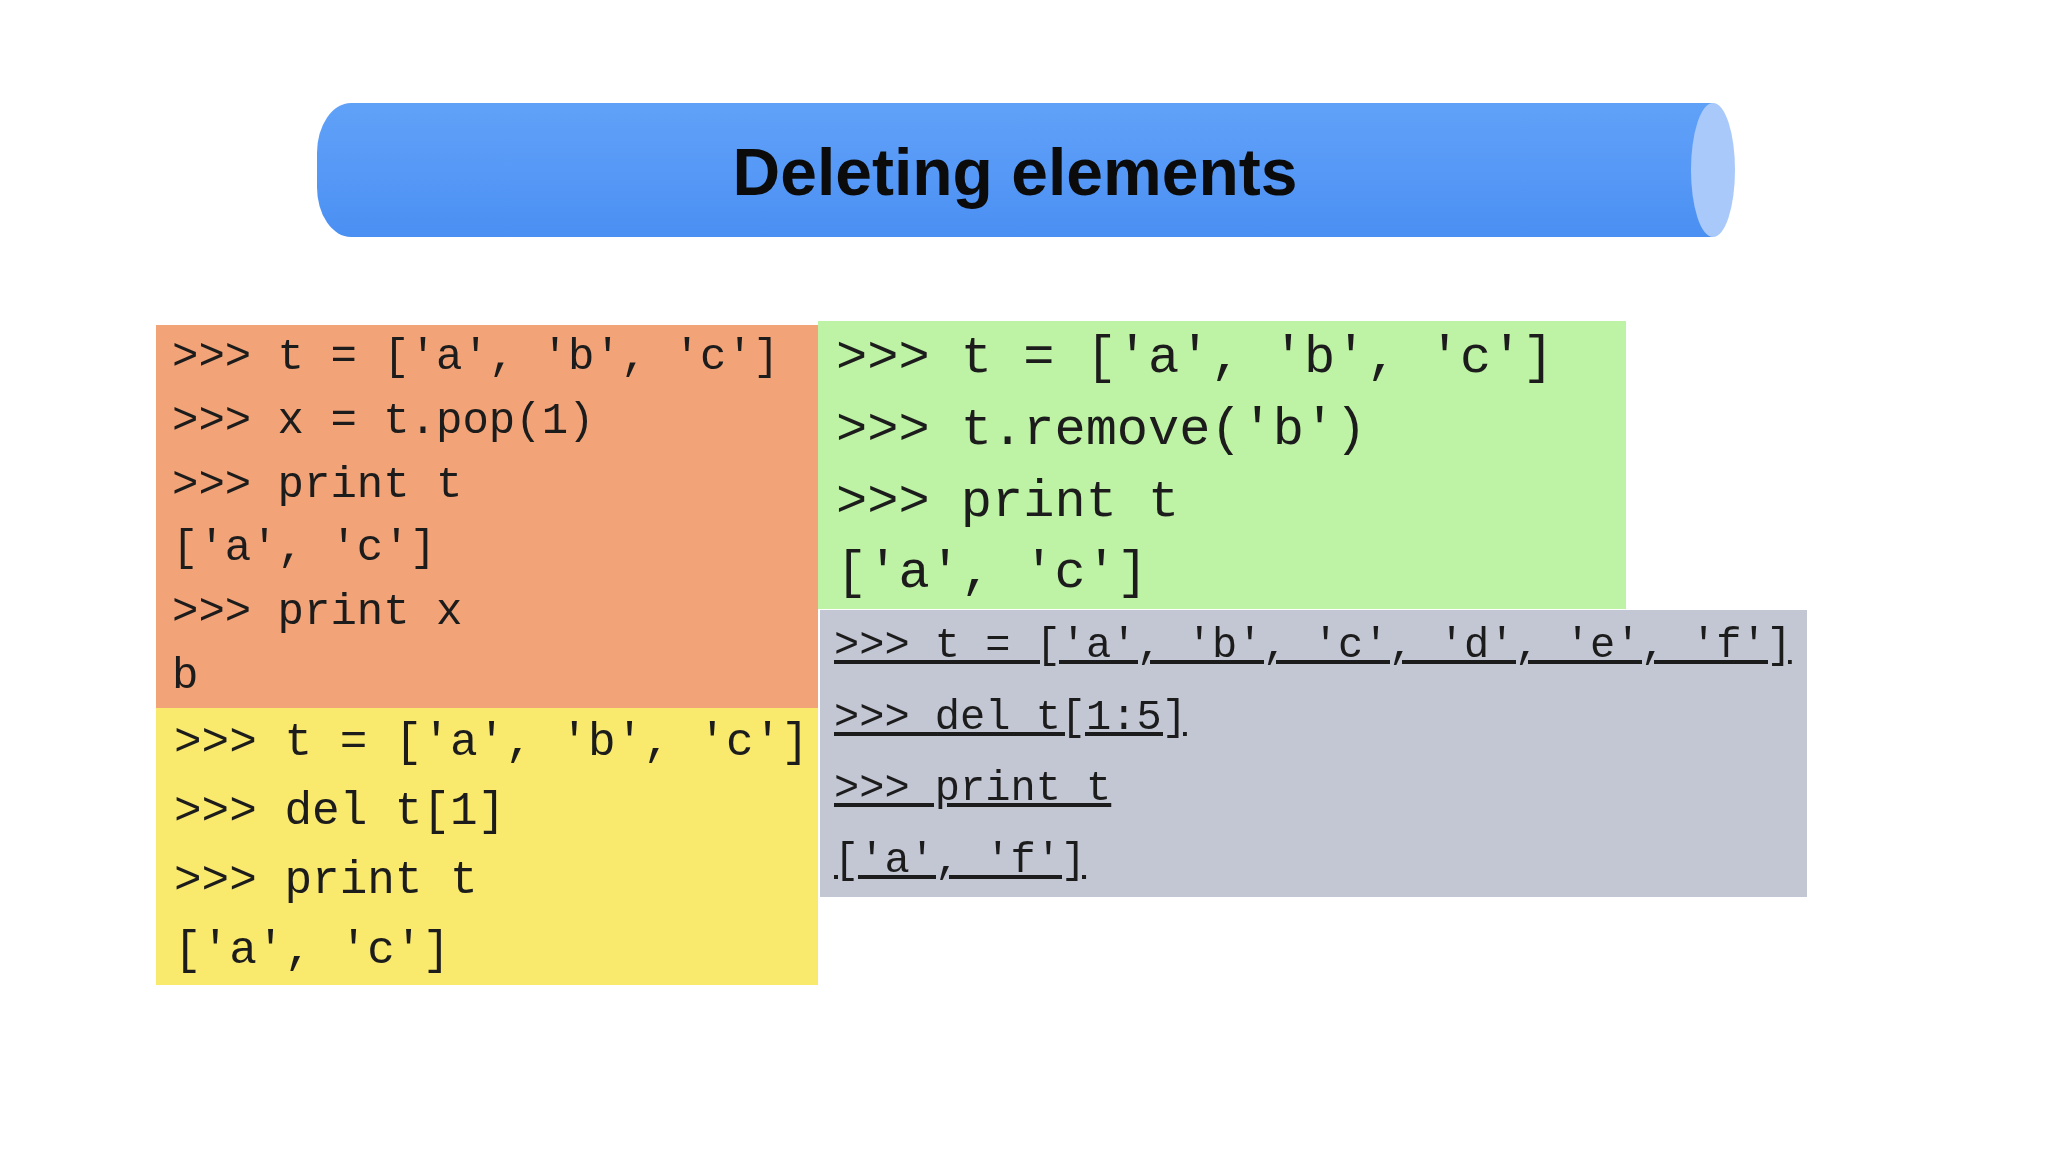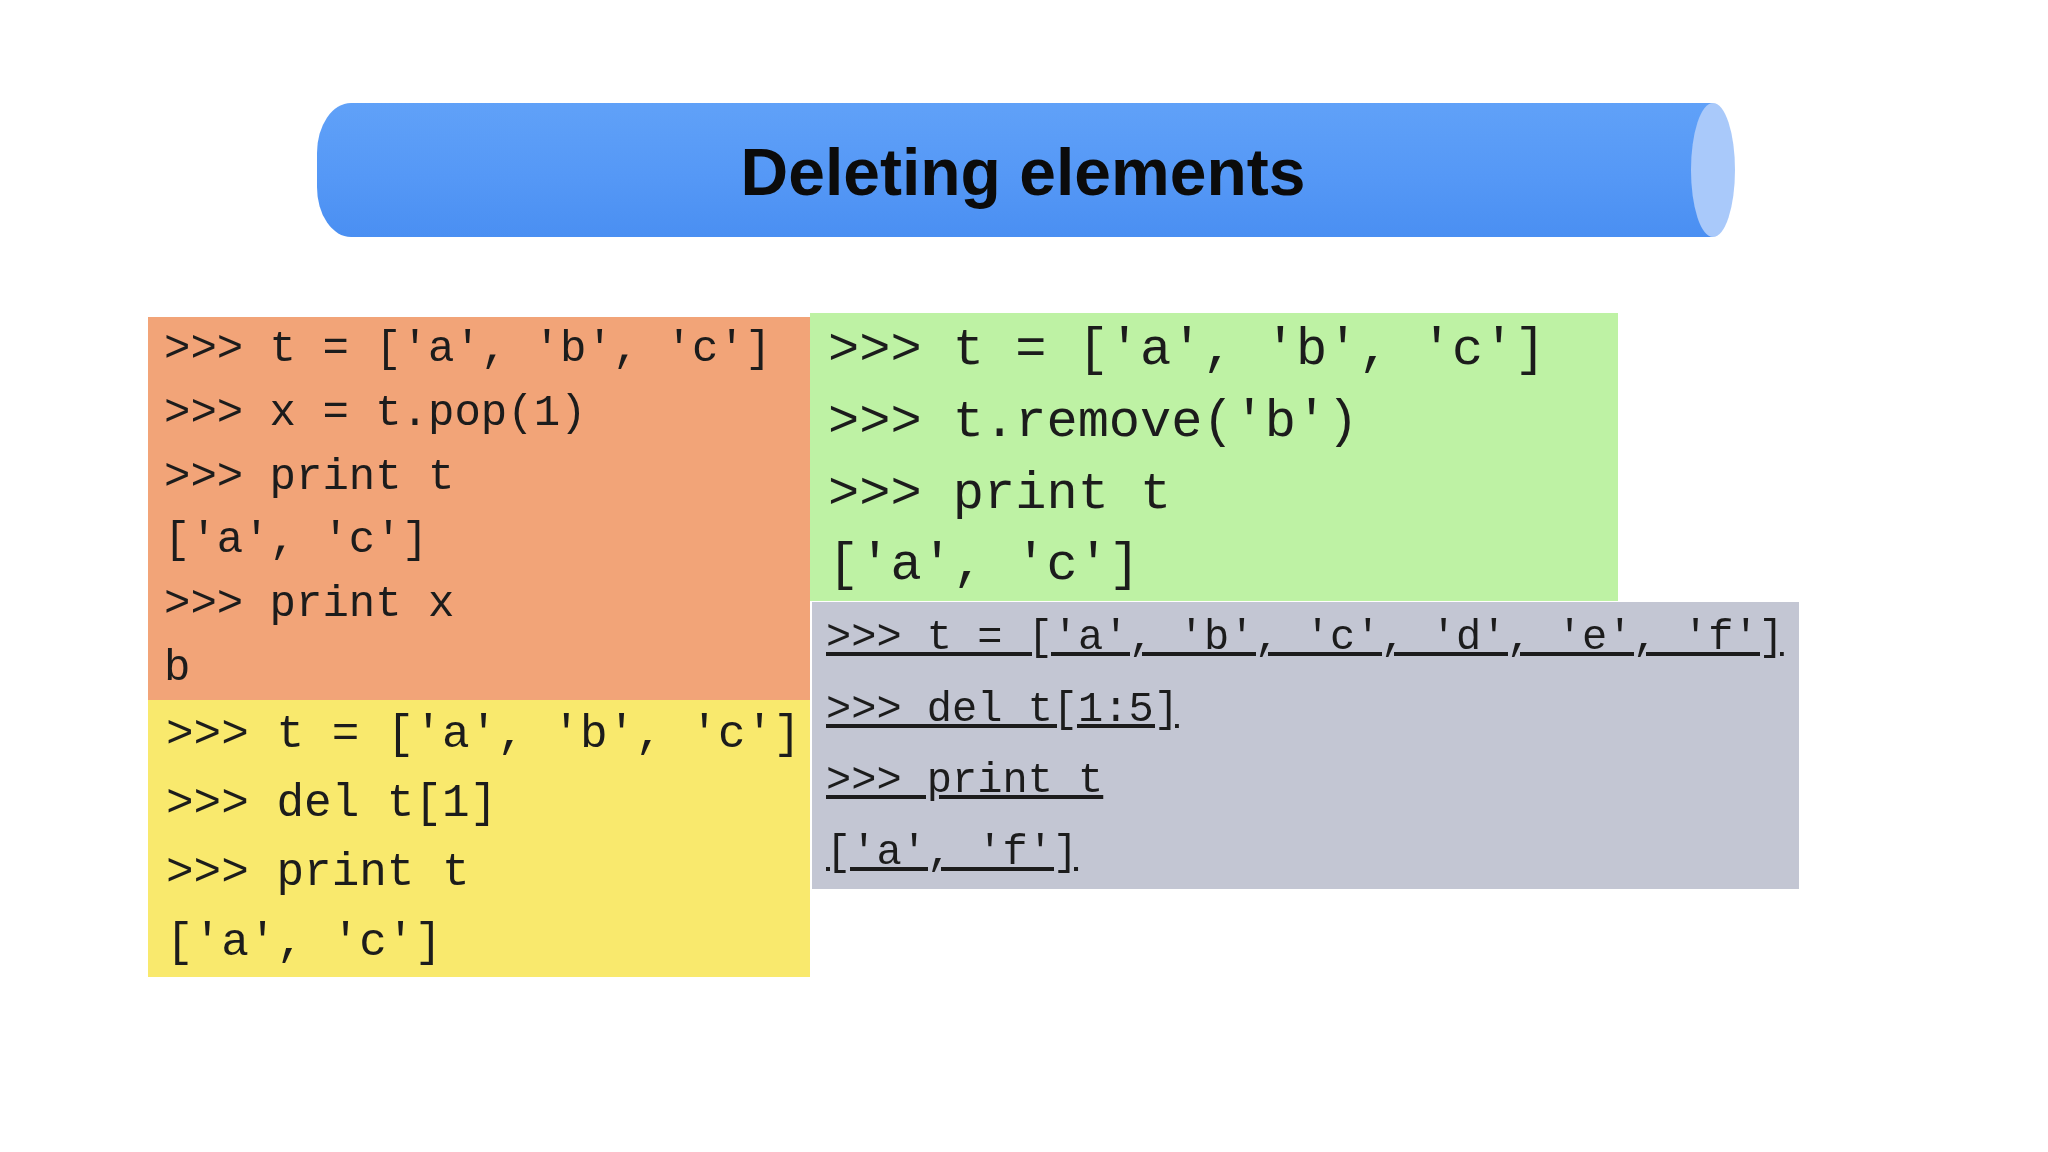--- a/index.html
+++ b/index.html
@@ -8,21 +8,21 @@
     background: #ffffff;
   }
   .slide {
     position: relative;
     width: 2048px;
     height: 1152px;
     background: #ffffff;
     overflow: hidden;
     font-family: "Liberation Sans", sans-serif;
   }
-  * { box-sizing: border-box; padding-left: 8px; }
+  * { box-sizing: border-box; }
 
   
   .banner {
     position: absolute;
     left: 317px;
     top: 103px;
     width: 1396px;
     height: 134px;
     background: linear-gradient(180deg, #60a1f8 0%, #5598f6 55%, #4a8ff2 100%);
     border-radius: 34px 0 0 34px / 50px 0 0 50px;
@@ -43,21 +43,21 @@
     top: 103px;
     width: 44px;
     height: 134px;
     border-radius: 50%;
     background: #a9c9fa;
   }
 
   
   .code {
     position: absolute;
-    margin: 0;
+    margin: 8px;
     font-family: "Liberation Mono", "DejaVu Sans Mono", monospace;
     color: #1c1c1c;
     white-space: pre;
     overflow: hidden;
   }
   .block-pop {
     left: 148px; top: 317px;
     width: 662px; height: 383px;
     font-size: 44px; line-height: 63.8px;
     padding: 1px 0 0 16px;

